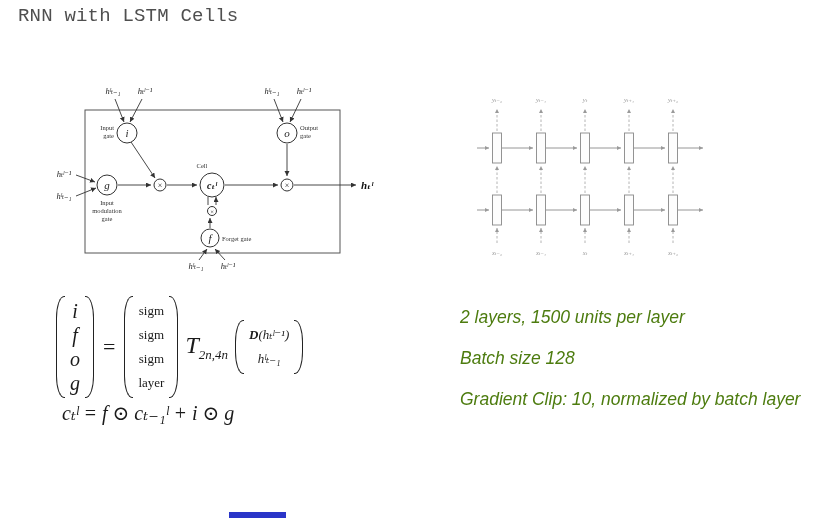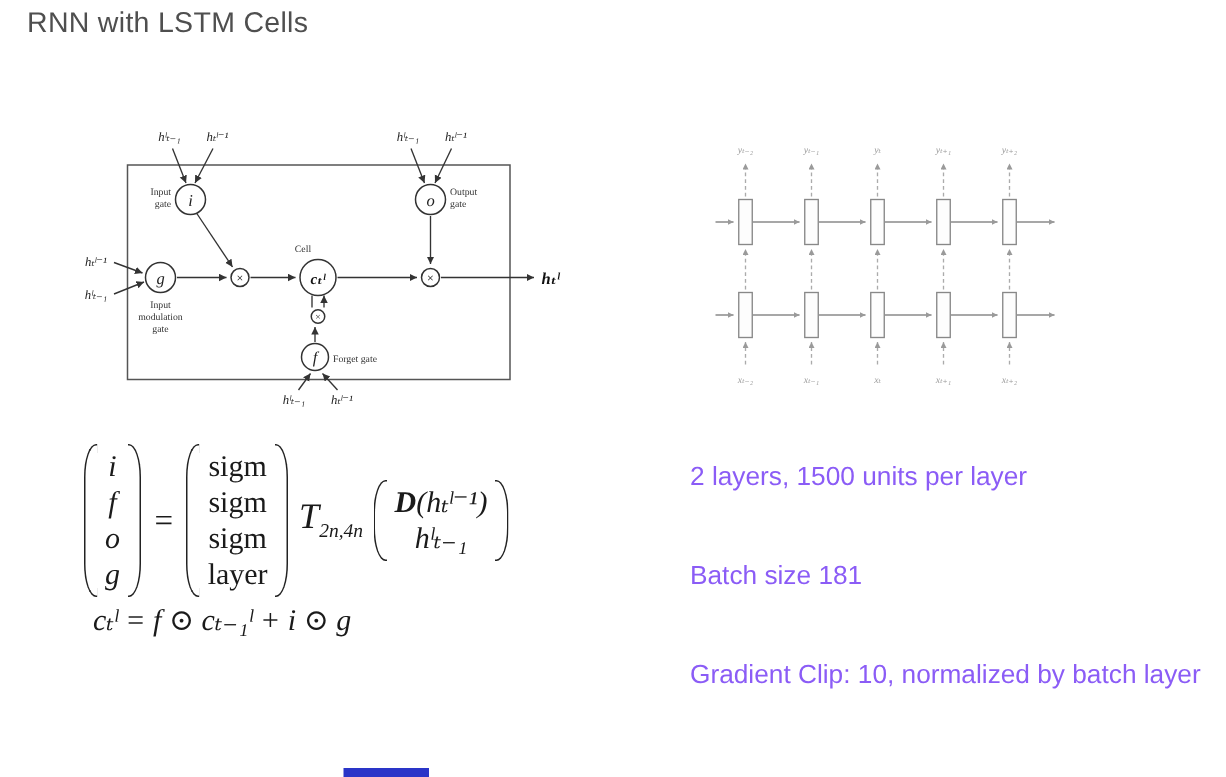--- a/index.html
+++ b/index.html
@@ -2,21 +2,21 @@
 <html><head>
 <meta charset="utf-8">
 <style>
   html,body { margin:0; padding:0; background:#fff; }
   .slide {
     position:relative; width:817px; height:518px; background:#ffffff;
     font-family:"Liberation Sans", sans-serif; overflow:hidden;
   }
   .title {
     position:absolute; left:18px; top:5px;
-    font-size:19px; color:#4f4f4f; letter-spacing:0.2px;
+    font-size:19px; color:#4f4f4f; letter-spacing:0.2px;font-family:Liberation Mono, monospace;
   }
 
   
   svg.lstm { position:absolute; left:50px; top:78px; }
   svg.rnn  { position:absolute; left:475px; top:90px; }
 
   .lstm text, .rnn text { font-family:"Liberation Serif","DejaVu Serif",serif; }
   .lstm .ann  { font-size:6.5px; fill:#333; }
   .lstm .hlbl { font-size:8.5px; font-style:italic; fill:#222; }
   .lstm .gl   { font-size:11px; font-style:italic; fill:#222; text-anchor:middle; }
@@ -40,33 +40,33 @@
   }
   .eqrow { display:flex; align-items:center; gap:7px; }
   .mat { display:flex; align-items:stretch; }
   .lp, .rp { width:8px; }
   .lp { border:1.6px solid #222; border-right:none;
         border-top-left-radius:8px 22px; border-bottom-left-radius:8px 22px; }
   .rp { border:1.6px solid #222; border-left:none;
         border-top-right-radius:8px 22px; border-bottom-right-radius:8px 22px; }
   .rows { display:flex; flex-direction:column; align-items:center; justify-content:center;
           padding:3px 5px; font-size:20px; line-height:24px; }
-  .rows.small { font-size:20px; }
+  .rows.small { font-size:13px; }
   .italic { font-style:italic; }
   .bold { font-weight:bold; }
   .eqsign { font-size:22px; margin:0 2px; }
   .tterm { font-size:24px; font-style:italic; }
   .tterm sub { font-size:13px; font-style:italic; }
   .eqline { font-size:20px; margin-top:3px; margin-left:6px; font-style:italic; }
 
   
   .facts {
     position:absolute; left:460px; top:306px;
-    display:flex; flex-direction:column; gap:44px;
-    font-size:17.5px; line-height:22px; color:#8b5cf6;
+    display:flex; flex-direction:column; gap:19px;
+    font-size:17.5px; line-height:22px; color:#4d7c0f;font-style:italic;
   }
 
   .bottom-bar { position:absolute; left:229px; top:512px; width:57px; height:6px; background:#2a35c8; }
 </style>
 </head>
 <body>
 
 <div class="slide">
 
   <div class="title">RNN with LSTM Cells</div>
@@ -249,18 +249,18 @@
         </span>
         <span class="rp"></span>
       </div>
     </div>
 
     <div class="eqline">cₜˡ = f ⊙ cₜ₋₁ˡ + i ⊙ g</div>
   </div>
 
   <div class="facts">
     <div class="fact">2 layers, 1500 units per layer</div>
-    <div class="fact">Batch size 181</div>
+    <div class="fact">Batch size 128</div>
     <div class="fact">Gradient Clip: 10, normalized by batch layer</div>
   </div>
 
   <div class="bottom-bar" style="background: rgb(42, 53, 200);"></div>
 </div>
 
 </body></html>

